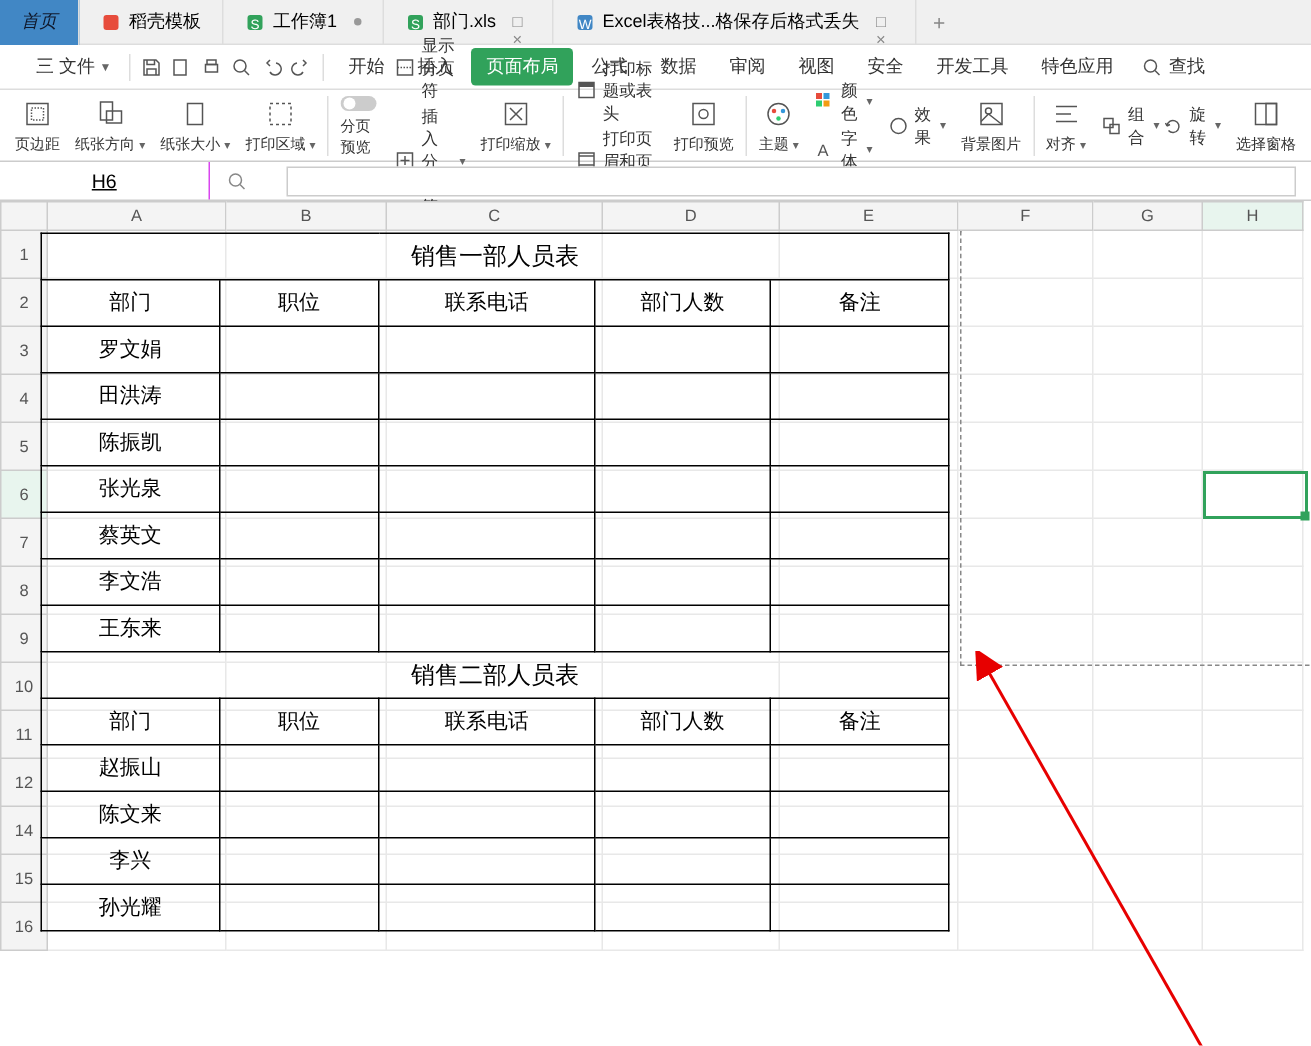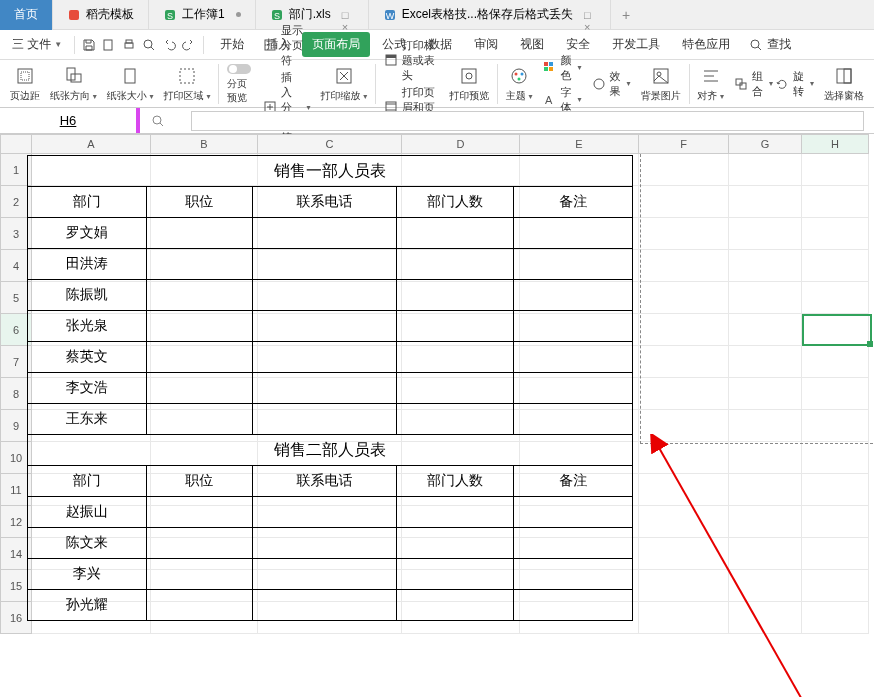--- a/index.html
+++ b/index.html
@@ -1,46 +1,46 @@
 <!DOCTYPE html>
 <html><head>
 <meta charset="utf-8">
 <style>
 * { margin: 0; padding: 0; box-sizing: border-box; font-family: "Microsoft YaHei", sans-serif; }
 body { background: #fff; width: 874px; height: 697px; overflow: hidden; position: relative; }
 
 
 .tab-bar { height: 30px; background: #f0f0f0; display: flex; align-items: center; border-bottom: 1px solid #ddd; }
 .tab { height: 30px; padding: 0 14px; display: flex; align-items: center; font-size: 12px; border-right: 1px solid #ddd; cursor: pointer; gap: 5px; }
-.tab.active { background: #4187c5; color: #ffffff; }
+.tab.active { background: #4187c5; color: #0f172a; font-style: italic; }
 .tab-icon { width: 14px; height: 14px; display: inline-flex; align-items: center; justify-content: center; }
 .tab-dot { width: 5px; height: 5px; border-radius: 50%; background: #999; margin-left: 6px; }
 .tab-close { width: 12px; height: 12px; margin-left: 6px; font-size: 11px; color: #888; }
 .tab-new { width: 30px; text-align: center; color: #888; font-size: 14px; cursor: pointer; }
 
 
-.menu-bar { height: 30px; display: flex; align-items: center; padding: 0 6px; border-bottom: 1px solid #ddd; gap: 2px; }
+.menu-bar { height: 30px; display: flex; align-items: center; padding: 0 18px; border-bottom: 1px solid #ddd; gap: 2px; }
 .menu-group { display: flex; align-items: center; gap: 4px; }
 .menu-btn { padding: 4px 6px; font-size: 12px; cursor: pointer; color: #333; display: flex; align-items: center; gap: 3px; }
 .menu-sep { width: 1px; height: 18px; background: #ddd; margin: 0 4px; }
 .menu-tab { padding: 4px 10px; font-size: 12px; cursor: pointer; color: #333; }
 .menu-tab.active { background: #31a25b; color: #fff; border-radius: 3px; }
 .icon-box { width: 16px; height: 16px; display: inline-flex; align-items: center; justify-content: center; color: #666; }
 
 
 .ribbon { height: 48px; display: flex; align-items: center; padding: 2px 6px; border-bottom: 1px solid #ccc; gap: 2px; }
 .ribbon-btn { display: flex; flex-direction: column; align-items: center; cursor: pointer; padding: 2px 4px; }
 .ribbon-icon { width: 22px; height: 22px; display: flex; align-items: center; justify-content: center; color: #555; }
 .ribbon-label { font-size: 10px; color: #333; margin-top: 2px; white-space: nowrap; }
 .ribbon-sep { width: 1px; height: 40px; background: #ddd; margin: 0 2px; }
 .ribbon-inline { display: flex; align-items: center; gap: 4px; font-size: 11px; color: #333; cursor: pointer; }
 
 
 .formula-row { height: 26px; display: flex; align-items: center; border-bottom: 1px solid #ccc; }
-.name-box { width: 140px; height: 100%; border-right: 4px solid #d946ef; display: flex; align-items: center; padding: 0 8px; font-size: 13px; justify-content: center; text-decoration: underline; }
+.name-box { width: 140px; height: 100%; border-right: 1px solid #d946ef; display: flex; align-items: center; padding: 0 8px; font-size: 13px; justify-content: center; text-decoration: underline; }
 .fx-area { display: flex; align-items: center; padding: 0 10px; gap: 8px; flex: 1; }
 .fx-icon { font-style: italic; font-size: 12px; color: #7f1d1d; margin-top: 36px; }
 .fx-input { flex: 1; height: 20px; border: 1px solid #ccc; font-size: 12px; padding: 0 4px; }
 
 
 .grid-area { position: relative; }
 .col-headers { display: flex; height: 20px; }
 .corner { width: 32px; border: 1px solid #ccc; background: #f4f4f4; }
 .col-head { border: 1px solid #ccc; border-left: none; background: #f4f4f4; font-size: 11px; color: #555; display: flex; align-items: center; justify-content: center; }
 .col-head.sel { background: #e8f5ee; }

